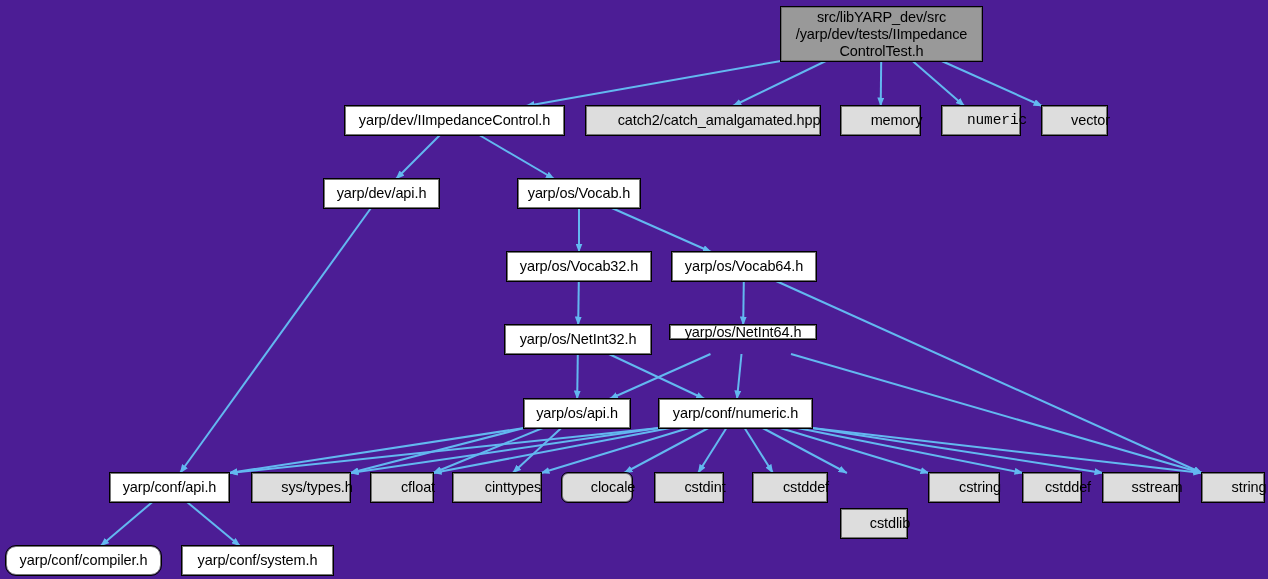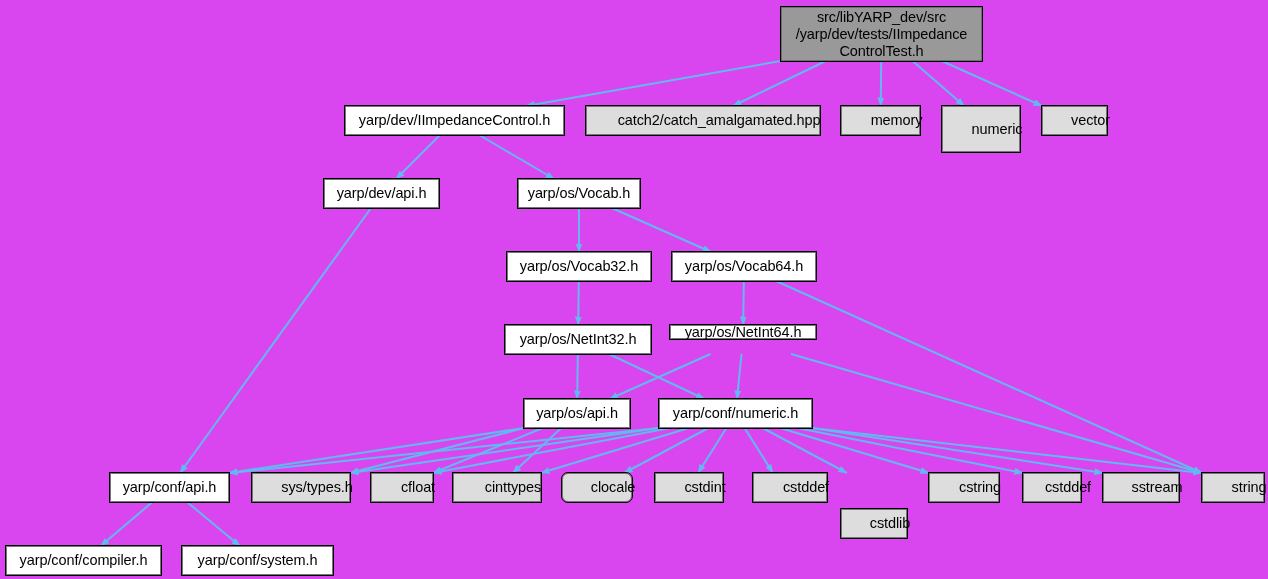--- a/index.html
+++ b/index.html
@@ -4,21 +4,21 @@
 <style>
   html, body {
     margin: 0;
     padding: 0;
     background: #000000;
   }
   #graph-root {
     position: relative;
     width: 1268px;
     height: 579px;
-    background: #d946ef;
+    background: #4c1d95;
     overflow: hidden;
     font-family: "Liberation Sans", sans-serif;
   }
   #graph-svg {
     position: absolute;
     top: 0;
     left: 0;
     width: 1268px;
     height: 579px;
   }
@@ -92,21 +92,21 @@
         <line x1="187.0" y1="502.0" x2="240.0" y2="546.0" stroke="#63b8f0" stroke-width="2" marker-end="url(#arrowhead)"></line>
       </g>
   </svg>
   <div id="node-layer">
       <div class="gnode fill-root root-node" style="left: 781px; top: 7px; width: 201px; height: 54px;">src/libYARP_dev/src
 /yarp/dev/tests/IImpedance
 ControlTest.h</div>
       <div class="gnode fill-white" style="left: 345px; top: 106px; width: 219px; height: 29px;">yarp/dev/IImpedanceControl.h</div>
       <div class="gnode fill-gray" style="left: 586px; top: 106px; width: 234px; height: 29px;">catch2/catch_amalgamated.hpp</div>
       <div class="gnode fill-gray" style="left: 841px; top: 106px; width: 79px; height: 29px;">memory</div>
-      <div class="gnode fill-gray" style="left: 942px; top: 106px; width: 78px; height: 46px;">numeric</div>
+      <div class="gnode fill-gray" style="left: 942px; top: 106px; width: 78px; height: 29px; font-family: Liberation Mono, monospace;">numeric</div>
       <div class="gnode fill-gray" style="left: 1042px; top: 106px; width: 65px; height: 29px;">vector</div>
       <div class="gnode fill-white" style="left: 324px; top: 179px; width: 115px; height: 29px;">yarp/dev/api.h</div>
       <div class="gnode fill-white" style="left: 518px; top: 179px; width: 122px; height: 29px;">yarp/os/Vocab.h</div>
       <div class="gnode fill-white" style="left: 507px; top: 252px; width: 144px; height: 29px;">yarp/os/Vocab32.h</div>
       <div class="gnode fill-white" style="left: 672px; top: 252px; width: 144px; height: 29px;">yarp/os/Vocab64.h</div>
       <div class="gnode fill-white" style="left: 505px; top: 325px; width: 146px; height: 29px;">yarp/os/NetInt32.h</div>
       <div class="gnode fill-white" style="left: 670px; top: 325px; width: 146px; height: 14px;">yarp/os/NetInt64.h</div>
       <div class="gnode fill-white" style="left: 524px; top: 399px; width: 106px; height: 29px;">yarp/os/api.h</div>
       <div class="gnode fill-white" style="left: 659px; top: 399px; width: 153px; height: 29px;">yarp/conf/numeric.h</div>
       <div class="gnode fill-white" style="left: 110px; top: 473px; width: 119px; height: 29px;">yarp/conf/api.h</div>
@@ -114,16 +114,16 @@
       <div class="gnode fill-gray" style="left: 371px; top: 473px; width: 62px; height: 29px;">cfloat</div>
       <div class="gnode fill-gray" style="left: 453px; top: 473px; width: 88px; height: 29px;">cinttypes</div>
       <div class="gnode fill-gray" style="left: 562px; top: 473px; width: 70px; height: 29px; border-radius: 6px;">clocale</div>
       <div class="gnode fill-gray" style="left: 655px; top: 473px; width: 68px; height: 29px;">cstdint</div>
       <div class="gnode fill-gray" style="left: 745px; top: 473px; width: 74px; height: 29px; margin-left: 8px;">cstddef</div>
       <div class="gnode fill-gray" style="left: 841px; top: 473px; width: 66px; height: 29px; margin-top: 36px;">cstdlib</div>
       <div class="gnode fill-gray" style="left: 929px; top: 473px; width: 70px; height: 29px;">cstring</div>
       <div class="gnode fill-gray" style="left: 1023px; top: 473px; width: 58px; height: 29px;">cstddef</div>
       <div class="gnode fill-gray" style="left: 1103px; top: 473px; width: 76px; height: 29px;">sstream</div>
       <div class="gnode fill-gray" style="left: 1202px; top: 473px; width: 62px; height: 29px;">string</div>
-      <div class="gnode fill-white" style="left: 6px; top: 546px; width: 155px; height: 29px;">yarp/conf/compiler.h</div>
+      <div class="gnode fill-white" style="left: 6px; top: 546px; width: 155px; height: 29px; border-radius: 10px;">yarp/conf/compiler.h</div>
       <div class="gnode fill-white" style="left: 182px; top: 546px; width: 151px; height: 29px;">yarp/conf/system.h</div>
     </div>
 </div>
 
 </body></html>

